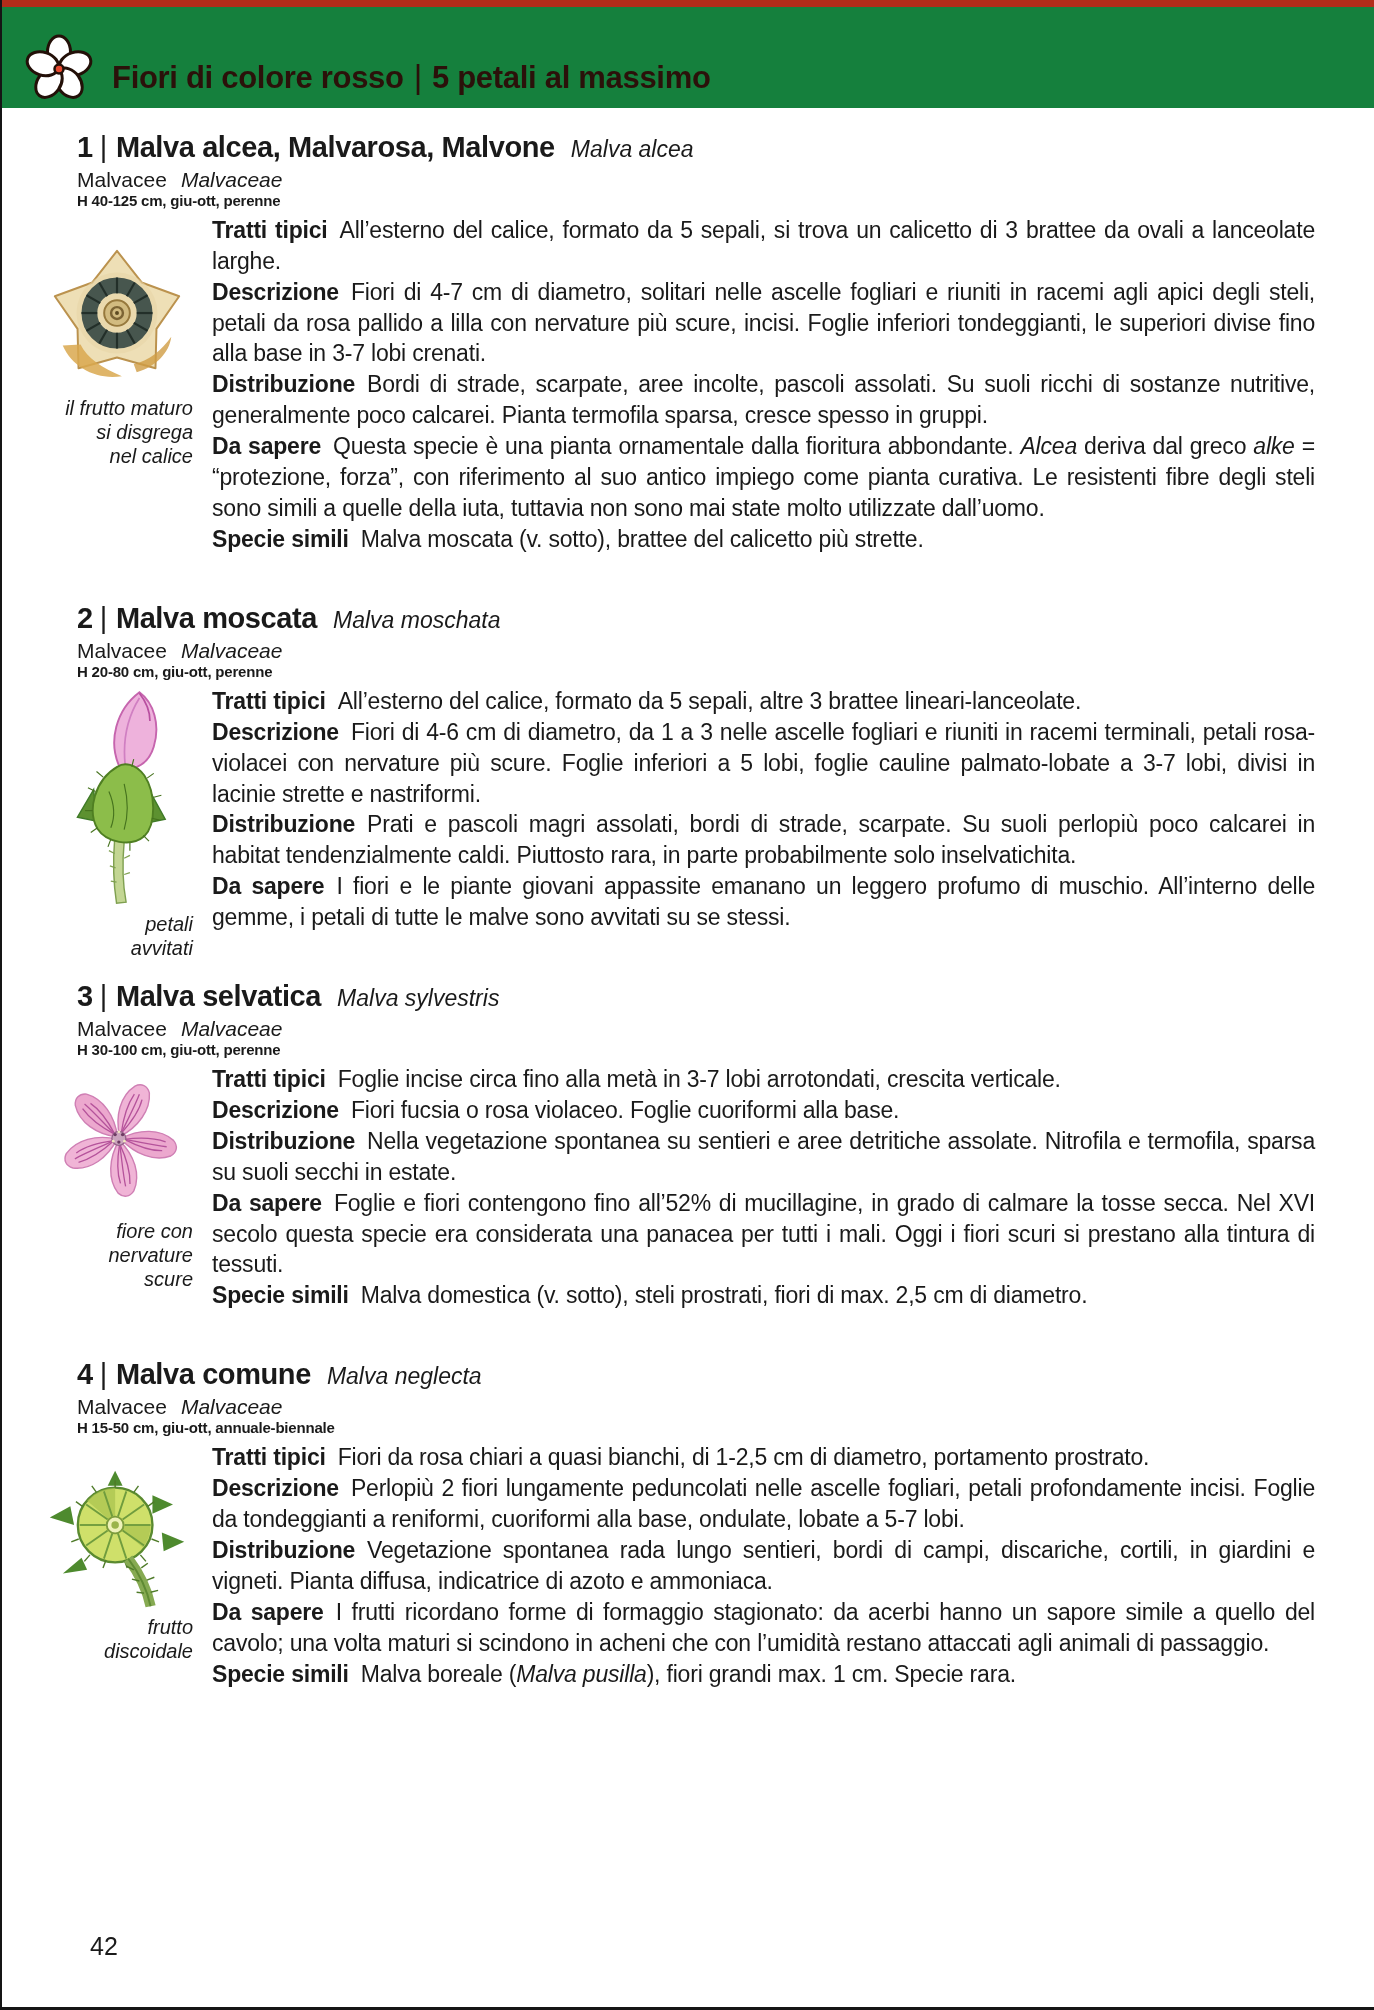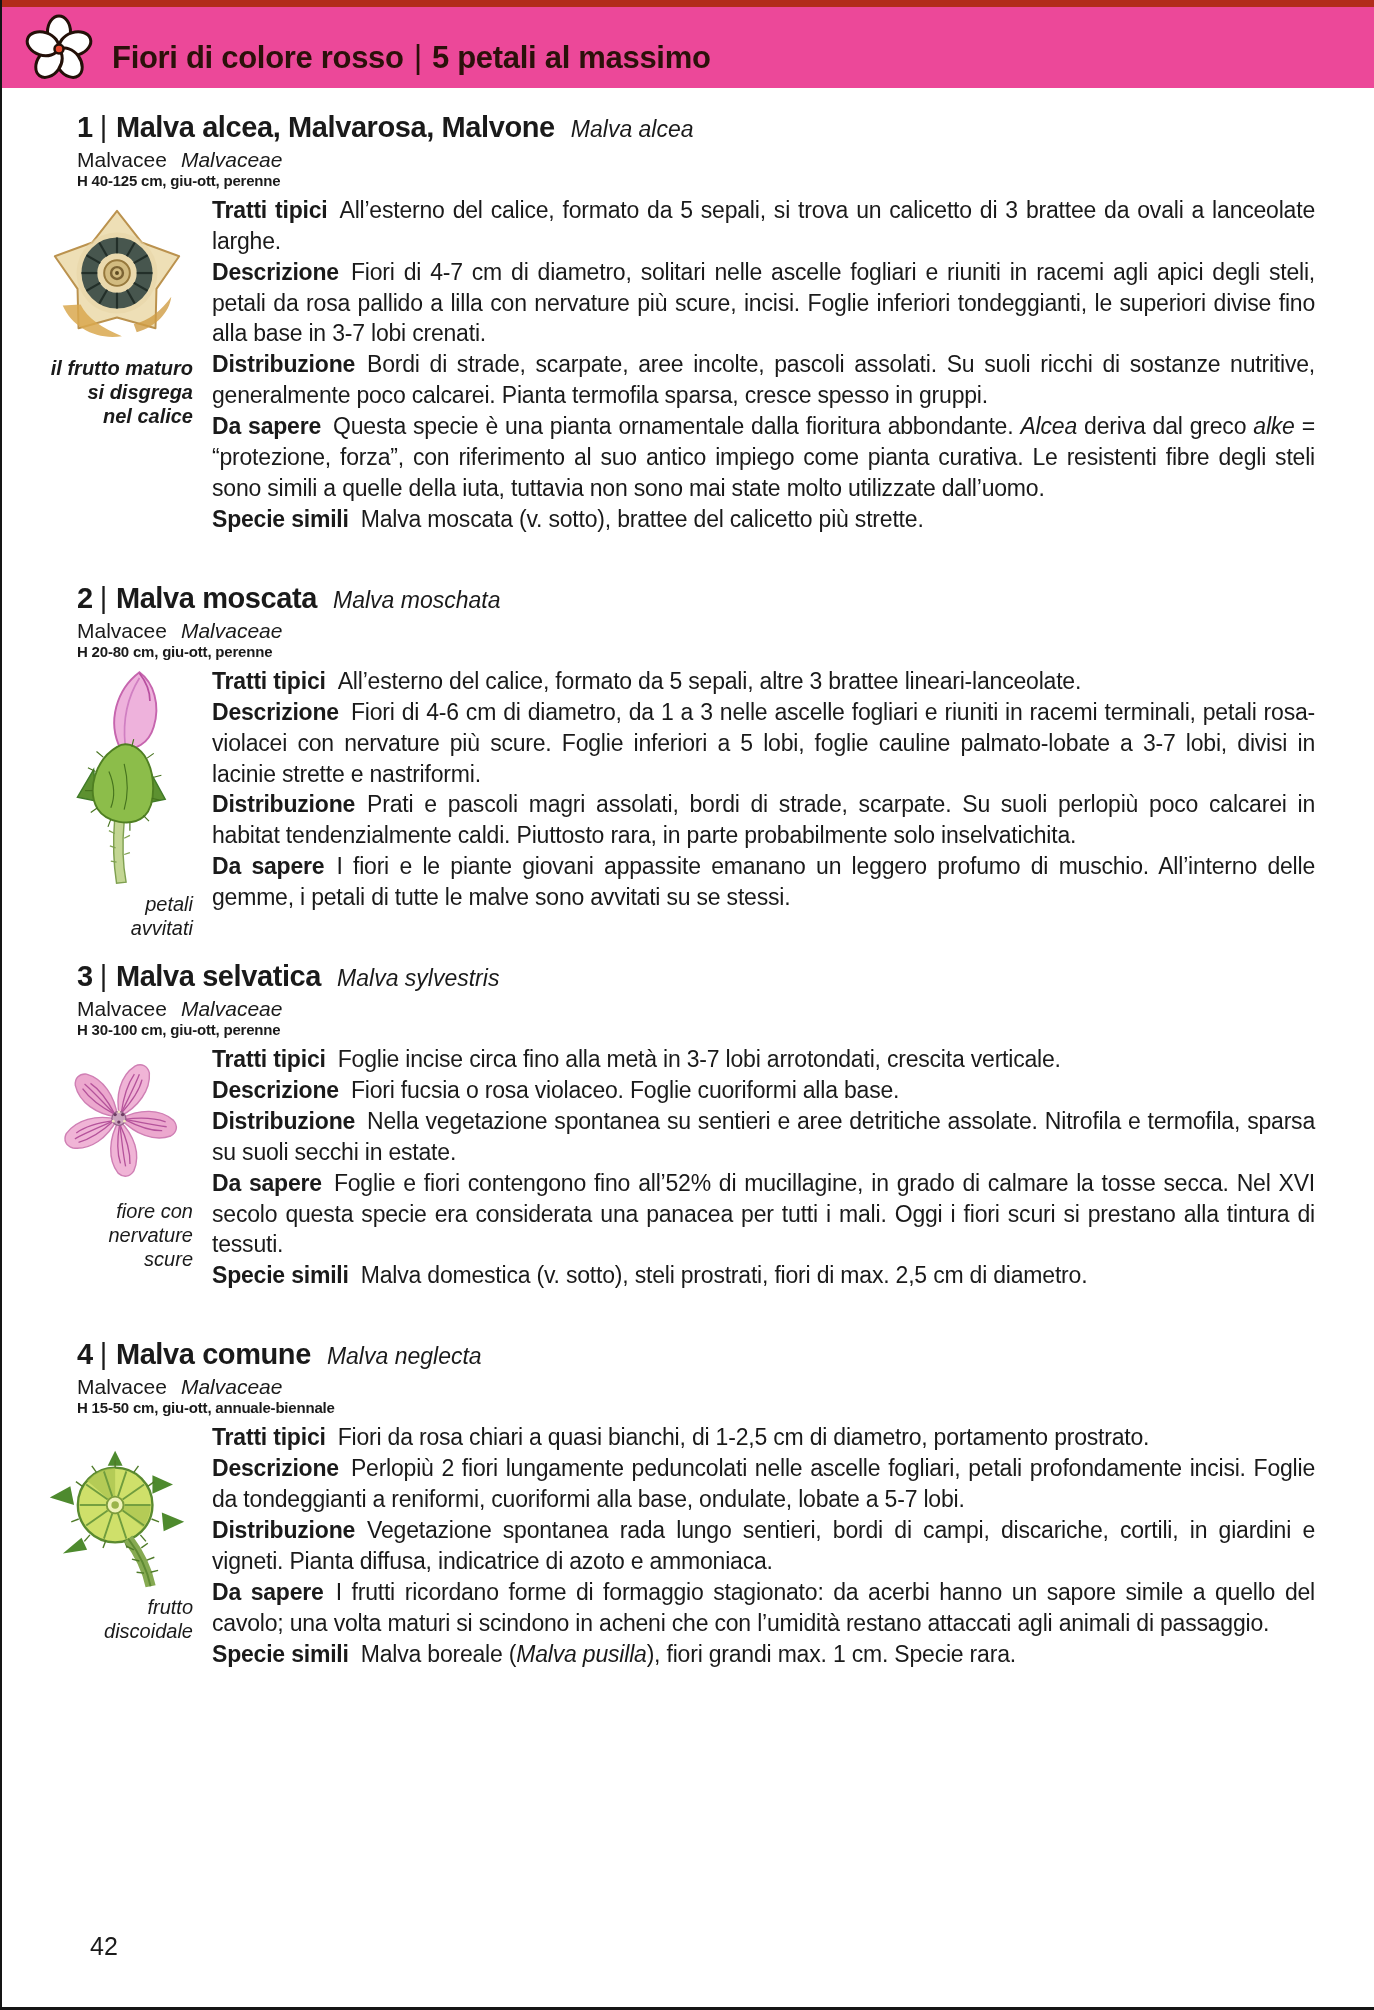--- a/index.html
+++ b/index.html
@@ -8,21 +8,21 @@
     position:relative;
     background:#ffffff;
     font-family:"Liberation Sans","DejaVu Sans",sans-serif;
     color:#1a1a1a;
     overflow:hidden;
     border-left:2px solid #151515;
     border-bottom:3px solid #151515;
   }
 
   
-  .header-bar { position:relative; height:88px; background:#ec4899; }
+  .header-bar { position:relative; height:108px; background:#15803d; }
   .header-strip { position:absolute; top:0; left:0; right:0; height:7px; background:#b22c1a; }
   .header-inner { position:absolute; left:22px; bottom:6px; display:flex; align-items:flex-end; gap:18px; }
   .flower-badge svg { display:block; }
   .header-title {
     font-size:31px; font-weight:700; color:#2b110a;
     letter-spacing:-0.3px; padding-bottom:6px; white-space:nowrap;
   }
   .header-sep { font-weight:400; font-size:33px; margin:0 10px; }
 
   
@@ -44,21 +44,21 @@
     text-align:justify;
   }
   .sec-label { font-weight:700; margin-right:12px; }
 
   .figure { position:absolute; left:-36px; width:152px; }
   .figure svg { display:block; margin:0 auto; }
   .fig-caption {
     margin-top:6px; font-style:italic; font-size:20px; line-height:1.2;
     text-align:right; white-space:pre-line;
   }
-  .fig-1 { top:92px;font-weight:bold; } .fig-2 { top:76px; } .fig-3 { top:94px; } .fig-4 { top:112px; }
+  .fig-1 { top:112px; } .fig-2 { top:76px; } .fig-3 { top:94px; } .fig-4 { top:112px; }
 
   .page-number { position:absolute; left:88px; top:1932px; font-size:25px; font-weight:400; }
 </style>
 </head>
 <body>
 
 <div class="header-bar">
   <div class="header-strip"></div>
   <div class="header-inner">
     <span class="flower-badge">

